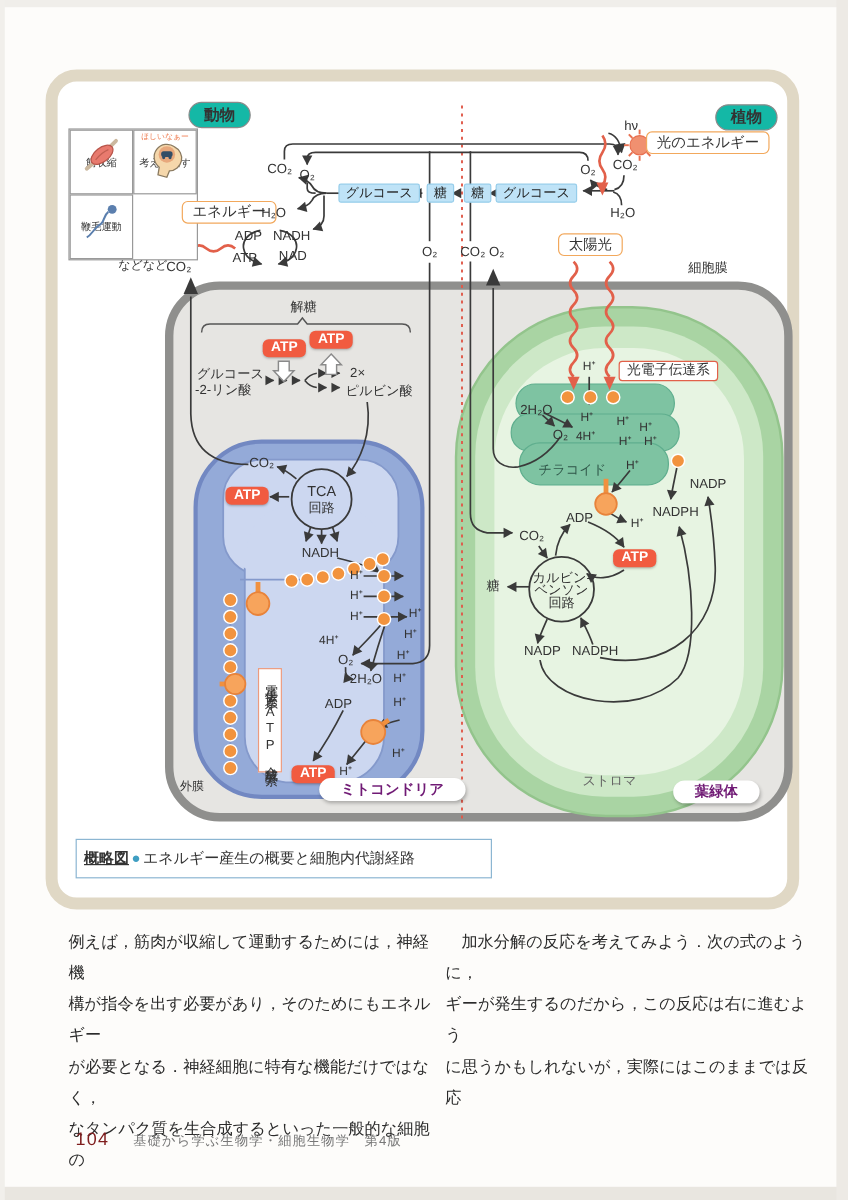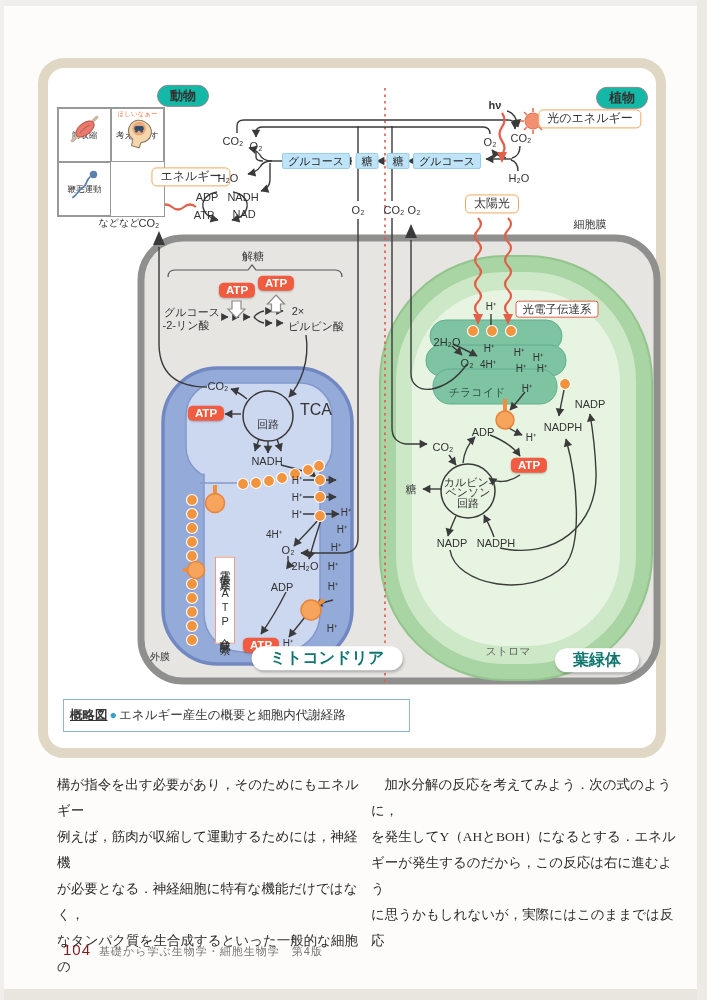--- a/index.html
+++ b/index.html
@@ -8,38 +8,38 @@
   .edge{position:absolute;z-index:9;}
   .edge.top{left:0;top:0;width:707px;height:6px;background:#f0eeea;}
   .edge.bottom{left:0;top:989px;width:707px;height:11px;background:#e9e6e0;}
   .edge.right{left:697px;top:0;width:10px;height:1000px;background:#edeae5;}
   .edge.left{left:0;top:0;width:4px;height:1000px;background:#f1efeb;}
   .frame{position:absolute;left:38px;top:58px;width:608px;height:680px;border:10px solid #e0d8c5;border-radius:26px;background:#ffffff;z-index:1;}
   svg.diagram{position:absolute;left:0;top:0;z-index:2;}
   .l{position:absolute;transform:translate(-50%,-50%);font-size:11px;color:#333;white-space:nowrap;z-index:3;line-height:1.1;}
   .f10{font-size:10px;}
   .pill{background:#14b8a6;border:1.5px solid #8a8a8a;border-radius:15px;padding:3px 12px;font-size:13px;font-weight:bold;color:#333;}
-  .pill2{background:#fff;border-radius:12px;padding:3px 18px;font-size:16px;font-weight:bold;color:#0f766e;box-shadow:1px 2px 3px rgba(0,0,0,0.25);border:none;}
+  .pill2{background:#fff;border-radius:12px;padding:3px 18px;font-size:12px;font-weight:bold;color:#701a75;box-shadow:1px 2px 3px rgba(0,0,0,0.25);border:none;}
   .obox{background:#fff;border:1.5px solid #f2a85c;border-radius:5px;padding:2px 8px;font-size:12px;color:#333;}
   .rbox{background:#fff;border:1.5px solid #e2604a;border-radius:3px;padding:1px 6px;font-size:11.5px;color:#333;}
   .atp{background:#f15b40;color:#fff;font-weight:bold;border-radius:5px;padding:1px 7px;font-size:11.5px;box-shadow:0 1px 2px rgba(0,0,0,0.25);}
   .blue{background:#bfe3f7;border:1px solid #96cdea;border-radius:2px;padding:1px 5px;font-size:11px;color:#222;}
   .vert{writing-mode:vertical-rl;text-orientation:upright;background:#fff;border:1px solid #eb9a7e;padding:5px 3px;font-size:11px;letter-spacing:2px;color:#333;}
   .cap{position:absolute;left:63px;top:699px;width:333px;border:1px solid #8cb6d2;padding:7px 6px;font-size:12.5px;color:#333;z-index:3;}
   .cap .pre{font-weight:bold;text-decoration:underline;}
   .cap .dot{color:#3f9ec2;padding:0 2px;}
   .grid{position:absolute;left:57px;top:107px;width:106px;height:108px;border:1px solid #999;display:grid;grid-template-columns:1fr 1fr;grid-template-rows:1fr 1fr;z-index:3;background:#fff;}
   .gcell{position:relative;border:0.5px solid #999;display:flex;flex-direction:column;align-items:center;justify-content:flex-end;overflow:hidden;}
   .gcell .cl{font-size:8.5px;color:#333;padding-bottom:19px;}
   .gcell svg{position:absolute;top:3px;left:50%;transform:translateX(-50%);}
   .bub{position:absolute;top:1px;left:50%;transform:translateX(-50%);font-size:6.5px;color:#ef7a4e;white-space:nowrap;z-index:2;}
   .bodytext{position:absolute;z-index:3;font-family:"Liberation Serif","DejaVu Serif",serif;font-size:13.5px;color:#2b2b2b;line-height:26px;}
   .footer{position:absolute;left:63px;top:941px;display:flex;align-items:baseline;z-index:3;}
   .footer .num{font-size:15px;color:#7f1d1d;letter-spacing:1px;}
-  .footer .bt{font-size:11px;color:#777;margin-left:8px;letter-spacing:1px;}
+  .footer .bt{font-size:11px;color:#777;margin-left:20px;letter-spacing:1px;}
 </style>
 </head>
 <body>
 
 <div class="page">
   <div class="frame"></div>
 
   <svg class="diagram" width="707" height="1000" viewBox="0 0 707 1000">
     <defs>
       <marker id="m" viewBox="0 0 8 8" refX="6.5" refY="4" markerWidth="7" markerHeight="7" orient="auto-start-reverse">
@@ -266,21 +266,21 @@
   <div class="l" style="left:590px;top:224px;">細胞膜</div>
 
   <div class="l" style="left:233px;top:141px;">CO₂</div>
   <div class="l" style="left:256px;top:146px;">O₂</div>
   <div class="l" style="left:228px;top:178px;">H₂O</div>
   <div class="l" style="left:207px;top:197px;">ADP</div>
   <div class="l" style="left:204px;top:215px;">ATP</div>
   <div class="l" style="left:243px;top:197px;">NADH</div>
   <div class="l" style="left:244px;top:214px;">NAD</div>
 
-  <div class="l" style="left:495px;top:105px;font-weight:bold;">hν</div>
+  <div class="l" style="left:526px;top:105px;">hν</div>
   <div class="l" style="left:521px;top:138px;">CO₂</div>
   <div class="l" style="left:490px;top:142px;">O₂</div>
   <div class="l" style="left:519px;top:178px;">H₂O</div>
 
   <div class="l blue" style="left:316px;top:161px;">グルコース</div>
   <div class="l blue" style="left:367px;top:161px;">糖</div>
   <div class="l blue" style="left:398px;top:161px;">糖</div>
   <div class="l blue" style="left:447px;top:161px;">グルコース</div>
 
   <div class="l" style="left:149px;top:223px;">CO₂</div>
@@ -291,21 +291,21 @@
   <div class="l" style="left:253px;top:256px;text-align:right;">解糖</div>
   <div class="l atp" style="left:237px;top:290px;">ATP</div>
   <div class="l atp" style="left:276px;top:283px;">ATP</div>
   <div class="l" style="left:192px;top:312px;">グルコース</div>
   <div class="l" style="left:186px;top:325px;">-2-リン酸</div>
   <div class="l" style="left:298px;top:311px;">2×</div>
   <div class="l" style="left:316px;top:326px;">ピルビン酸</div>
 
   <div class="l" style="left:218px;top:386px;">CO₂</div>
   <div class="l atp" style="left:206px;top:413px;">ATP</div>
-  <div class="l" style="left:268px;top:410px;font-size:16px;margin-left:48px;">TCA</div>
+  <div class="l" style="left:268px;top:410px;font-size:12px;">TCA</div>
   <div class="l" style="left:268px;top:424px;">回路</div>
   <div class="l" style="left:267px;top:461px;">NADH</div>
   <div class="l f10" style="left:297px;top:480px;">H⁺</div>
   <div class="l f10" style="left:297px;top:497px;">H⁺</div>
   <div class="l f10" style="left:297px;top:514px;">H⁺</div>
   <div class="l f10" style="left:346px;top:512px;">H⁺</div>
   <div class="l f10" style="left:342px;top:529px;">H⁺</div>
   <div class="l f10" style="left:336px;top:547px;">H⁺</div>
   <div class="l f10" style="left:333px;top:566px;">H⁺</div>
   <div class="l f10" style="left:333px;top:586px;">H⁺</div>
@@ -346,29 +346,28 @@
   <div class="l" style="left:452px;top:543px;">NADP</div>
   <div class="l" style="left:496px;top:543px;">NADPH</div>
   <div class="l" style="left:508px;top:651px;color:#666;">ストロマ</div>
   <div class="l pill2" style="left:597px;top:660px;">葉緑体</div>
 
   <div class="cap">
     <span class="pre">概略図</span><span class="dot">●</span><span>エネルギー産生の概要と細胞内代謝経路</span>
   </div>
 
   <div class="bodytext" style="left:57px;top:772px;width:312px;">
+    <div>例えば，筋肉が収縮して運動するためには，神経機</div>
     <div>構が指令を出す必要があり，そのためにもエネルギー</div>
-    <div>例えば，筋肉が収縮して運動するためには，神経機</div>
     <div>が必要となる．神経細胞に特有な機能だけではなく，</div>
     <div>なタンパク質を生合成するといった一般的な細胞の</div>
 
   </div>
   <div class="bodytext" style="left:371px;top:772px;width:312px;">
     <div>　加水分解の反応を考えてみよう．次の式のように，</div>
-    <div>を発生してY（AHとBOH）になるとする．エネル</div>
     <div>ギーが発生するのだから，この反応は右に進むよう</div>
     <div>に思うかもしれないが，実際にはこのままでは反応</div>
 
   </div>
 
   <div class="footer">
     <span class="num">104</span>
     <span class="bt">基礎から学ぶ生物学・細胞生物学　第4版</span>
   </div>
 

